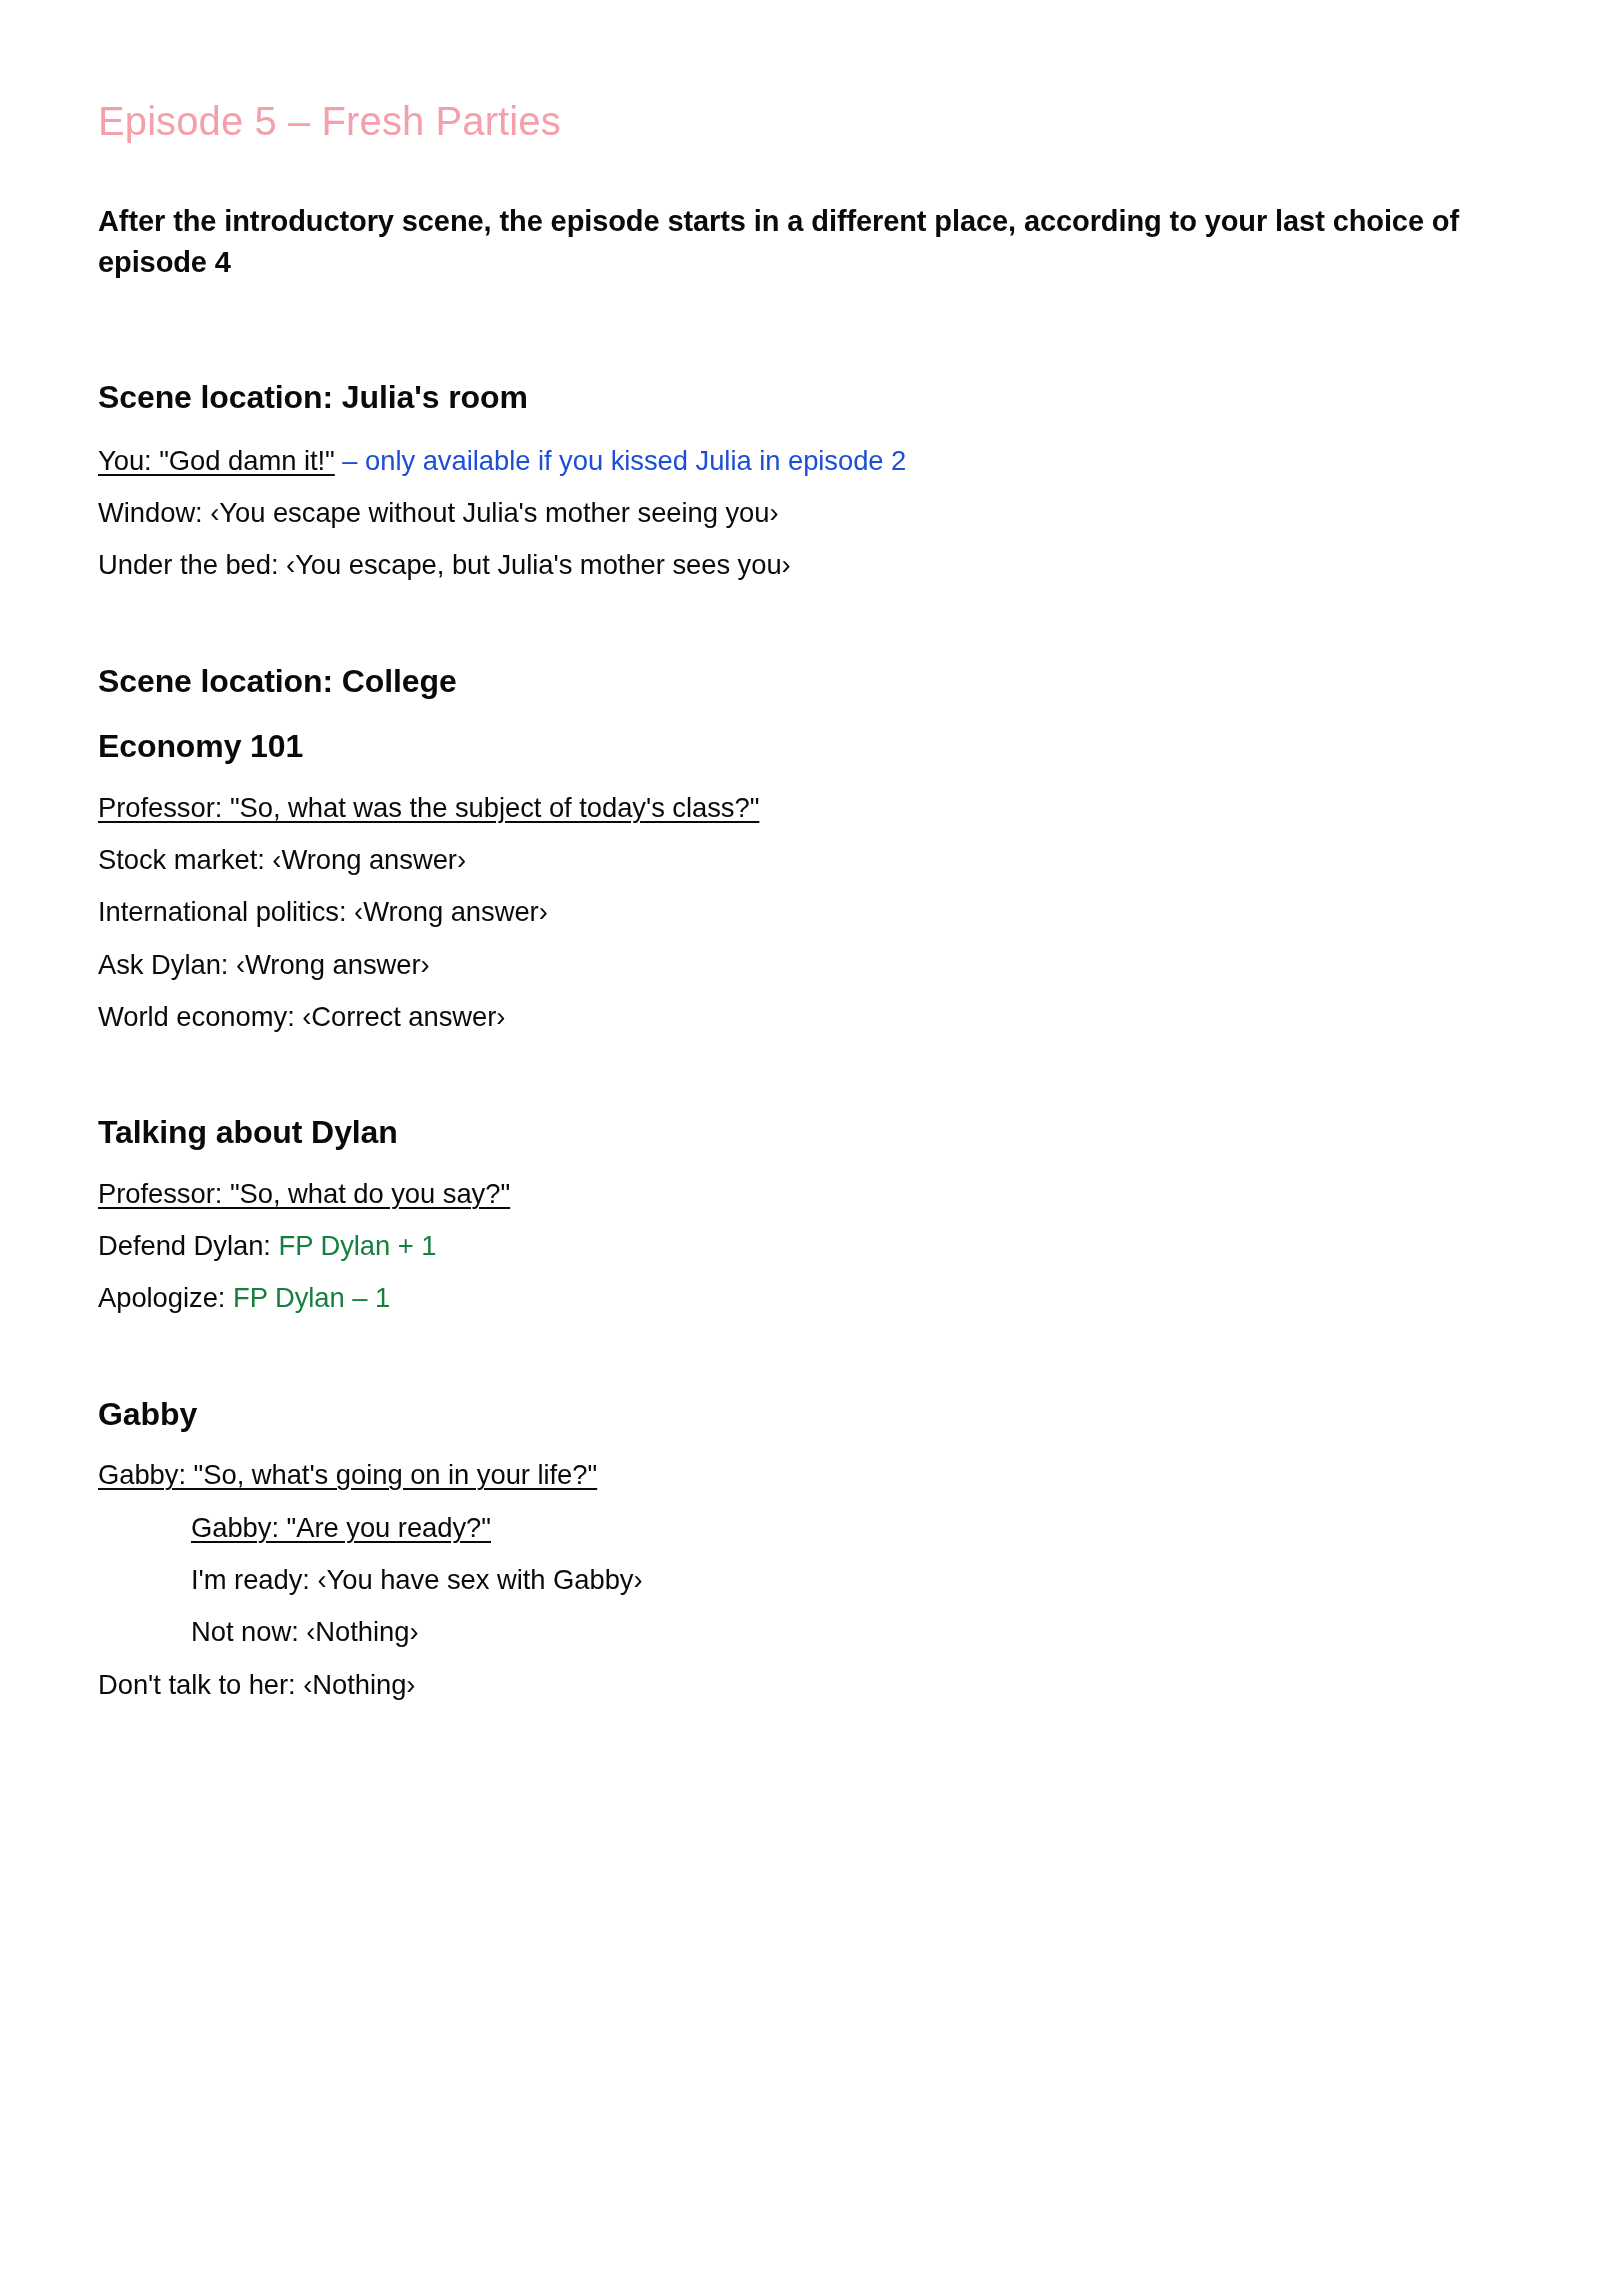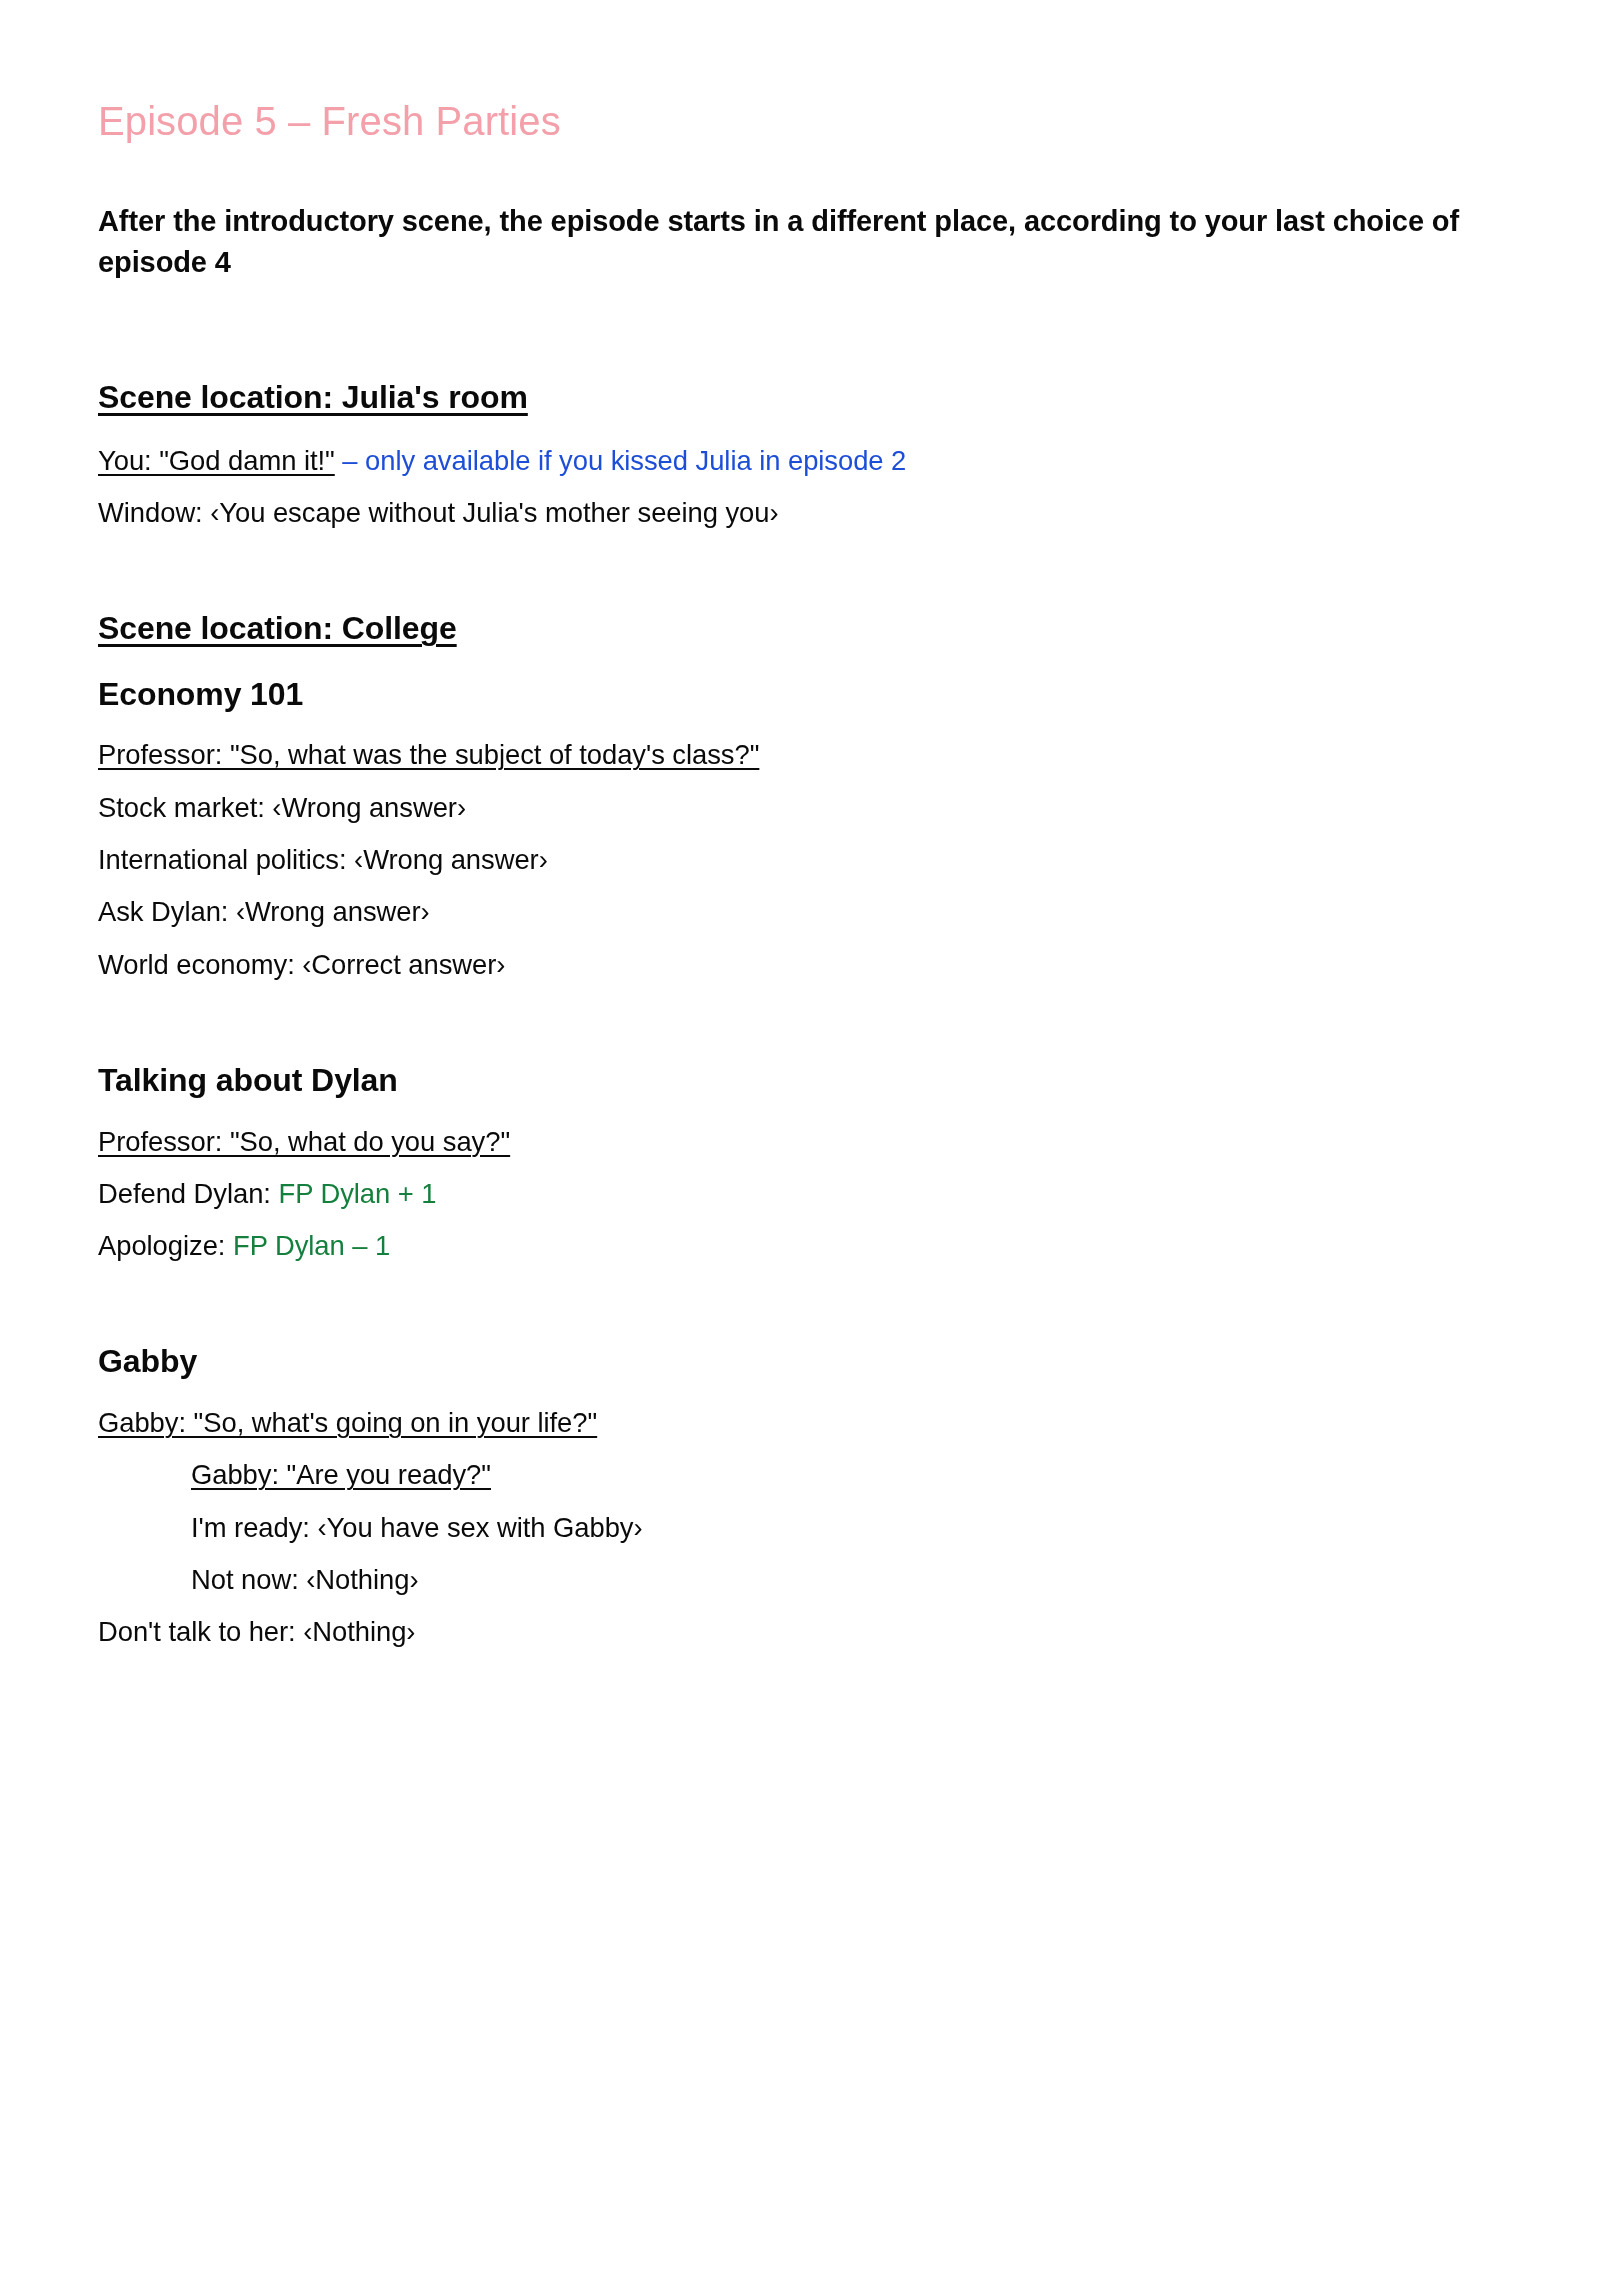--- a/index.html
+++ b/index.html
@@ -39,21 +39,20 @@
     letter-spacing: -0.1px;
   }
   .scene-heading {
     font-size: 32px;
     font-weight: 700;
     line-height: 1.25;
     margin: 0 0 25.5px 0;
     letter-spacing: -0.1px;
   }
   .scene-heading span.u {
-    text-decoration: underline;
     text-underline-offset: 4.9px;
     text-decoration-thickness: 2.5px;
   }
   .sub-heading {
     font-size: 32px;
     font-weight: 700;
     line-height: 1.25;
     margin: 0 0 23.5px 0;
     letter-spacing: -0.1px;
   }
@@ -91,20 +90,21 @@
   <p class="intro">After the introductory scene, the episode starts in a different place, according to your last choice of episode 4</p>
 
   <h2 class="scene-heading">
     <span class="u">Scene location: Julia's room</span>
   </h2>
 
 
   <p class="line prompt"><span class="ptext">You: "God damn it!"</span><span class="note-cyan"> – only available if you kissed Julia in episode 2</span></p>
 
   <p class="line">Window: ‹You escape without Julia's mother seeing you›</p>
+  <p class="line">Under the bed: ‹You escape, but Julia's mother sees you›</p>
 
   <div class="gap-lg"></div>
 
   <h2 class="scene-heading">
     <span class="u">Scene location: College</span>
   </h2>
 
   <h3 class="sub-heading">Economy 101</h3>
 
   <p class="line prompt"><span class="ptext">Professor: "So, what was the subject of today's class?"</span></p>

